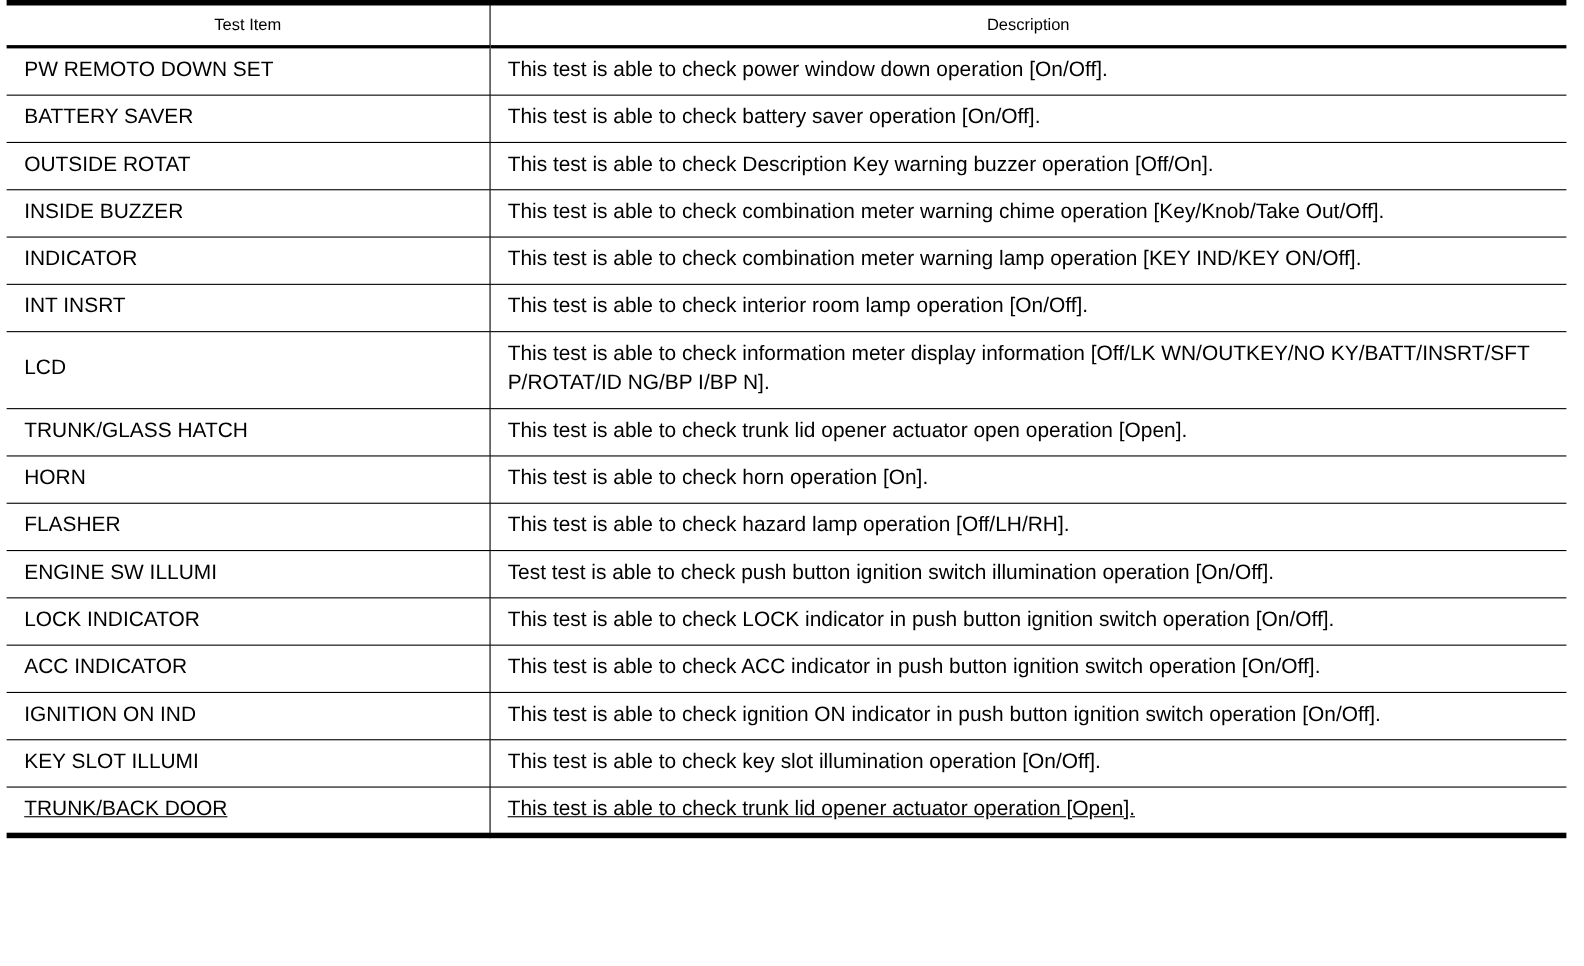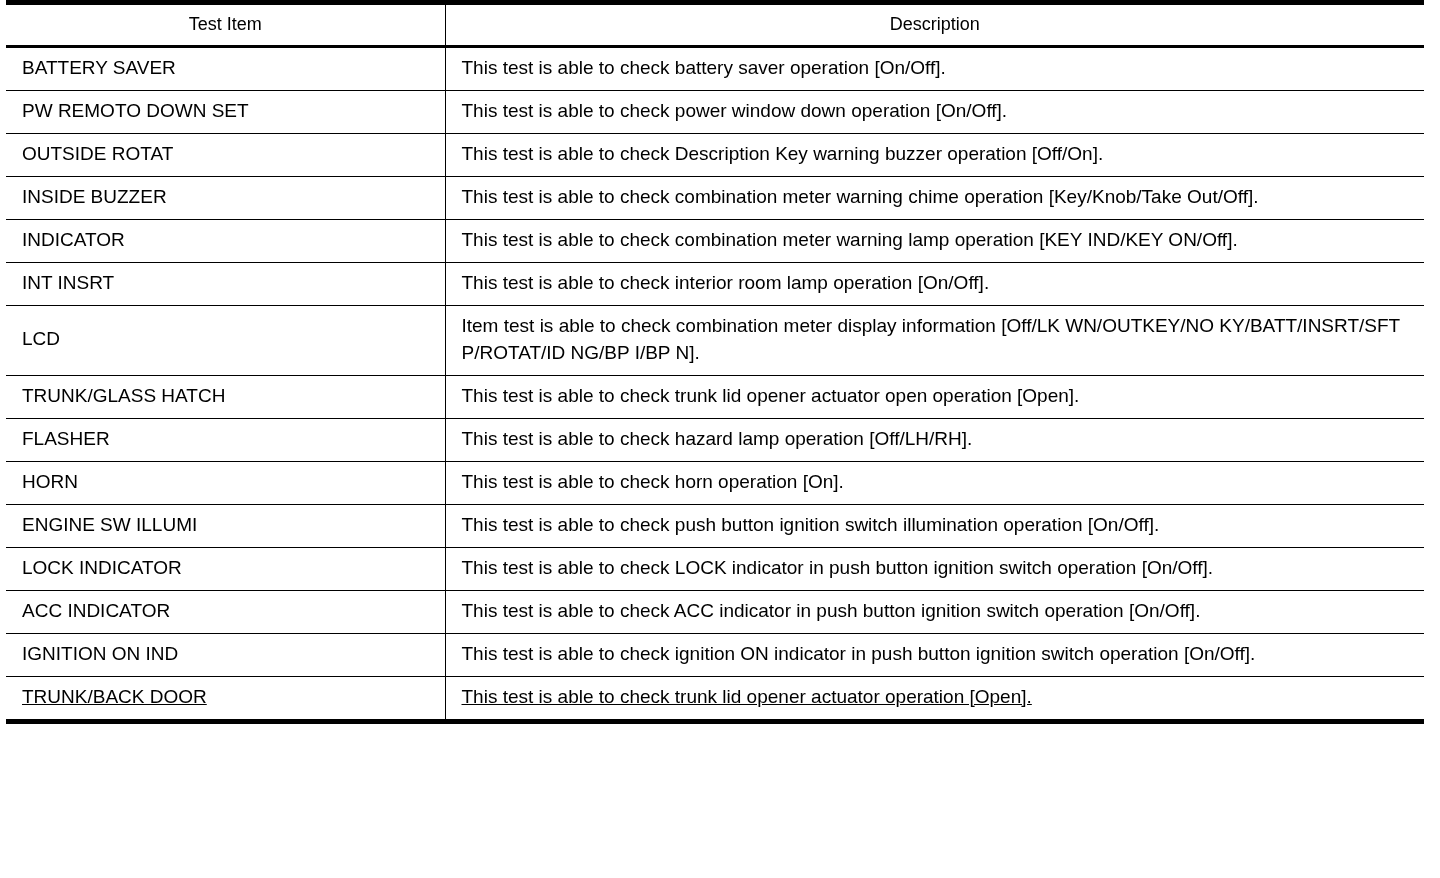--- a/index.html
+++ b/index.html
@@ -29,21 +29,21 @@
     table-layout: fixed;
     border-top: 5px solid #000;
     border-bottom: 5px solid #000;
   }
 
   table.spec-table col.col-item { width: 439px; }
   table.spec-table col.col-desc { width: 979px; }
 
   thead th {
     font-weight: normal;
-    font-size: 18px;
+    font-size: 15px;
     text-align: center;
     padding: 9px 0 10px 0;
     border-bottom: 3px solid #000;
     vertical-align: middle;
   }
   thead th.th-item { border-right: 1.5px solid #000; }
 
   tbody td {
     font-size: 19px;
     vertical-align: middle;
@@ -73,74 +73,78 @@
       <col class="col-desc">
     </colgroup>
     <thead>
       <tr>
         <th class="th-item">Test Item</th>
         <th class="th-desc">Description</th>
       </tr>
     </thead>
     <tbody id="table-body">
         <tr>
+          <td class="cell-item">PW REMOTO DOWN SET</td>
+          <td class="cell-desc">This test is able to check power window down operation [On/Off].</td>
+        </tr>
+        <tr>
           <td class="cell-item">BATTERY SAVER</td>
           <td class="cell-desc">This test is able to check battery saver operation [On/Off].</td>
-        </tr>
-        <tr>
-          <td class="cell-item">PW REMOTO DOWN SET</td>
-          <td class="cell-desc">This test is able to check power window down operation [On/Off].</td>
         </tr>
         <tr>
           <td class="cell-item">OUTSIDE ROTAT</td>
           <td class="cell-desc">This test is able to check Description Key warning buzzer operation [Off/On].</td>
         </tr>
         <tr>
           <td class="cell-item">INSIDE BUZZER</td>
           <td class="cell-desc">This test is able to check combination meter warning chime operation [Key/Knob/Take Out/Off].</td>
         </tr>
         <tr>
           <td class="cell-item">INDICATOR</td>
           <td class="cell-desc">This test is able to check combination meter warning lamp operation [KEY IND/KEY ON/Off].</td>
         </tr>
         <tr>
           <td class="cell-item">INT INSRT</td>
           <td class="cell-desc">This test is able to check interior room lamp operation [On/Off].</td>
         </tr>
         <tr>
           <td class="cell-item">LCD</td>
-          <td class="cell-desc">Item test is able to check combination meter display information [Off/LK WN/OUTKEY/NO KY/BATT/INSRT/SFT P/ROTAT/ID NG/BP I/BP N].</td>
+          <td class="cell-desc">This test is able to check information meter display information [Off/LK WN/OUTKEY/NO KY/BATT/INSRT/SFT P/ROTAT/ID NG/BP I/BP N].</td>
         </tr>
         <tr>
           <td class="cell-item">TRUNK/GLASS HATCH</td>
           <td class="cell-desc">This test is able to check trunk lid opener actuator open operation [Open].</td>
         </tr>
         <tr>
+          <td class="cell-item">HORN</td>
+          <td class="cell-desc">This test is able to check horn operation [On].</td>
+        </tr>
+        <tr>
           <td class="cell-item">FLASHER</td>
           <td class="cell-desc">This test is able to check hazard lamp operation [Off/LH/RH].</td>
         </tr>
         <tr>
-          <td class="cell-item">HORN</td>
-          <td class="cell-desc">This test is able to check horn operation [On].</td>
-        </tr>
-        <tr>
           <td class="cell-item">ENGINE SW ILLUMI</td>
-          <td class="cell-desc">This test is able to check push button ignition switch illumination operation [On/Off].</td>
+          <td class="cell-desc">Test test is able to check push button ignition switch illumination operation [On/Off].</td>
         </tr>
         <tr>
           <td class="cell-item">LOCK INDICATOR</td>
           <td class="cell-desc">This test is able to check LOCK indicator in push button ignition switch operation [On/Off].</td>
         </tr>
         <tr>
           <td class="cell-item">ACC INDICATOR</td>
           <td class="cell-desc">This test is able to check ACC indicator in push button ignition switch operation [On/Off].</td>
         </tr>
         <tr>
           <td class="cell-item">IGNITION ON IND</td>
           <td class="cell-desc">This test is able to check ignition ON indicator in push button ignition switch operation [On/Off].</td>
         </tr>
         <tr>
+          <td class="cell-item">KEY SLOT ILLUMI</td>
+          <td class="cell-desc">This test is able to check key slot illumination operation [On/Off].</td>
+        </tr>
+        <tr>
           <td class="cell-item">TRUNK/BACK DOOR</td>
           <td class="cell-desc">This test is able to check trunk lid opener actuator operation [Open].</td>
         </tr>
       </tbody>
   </table>
 </div>
 
 </body></html>

